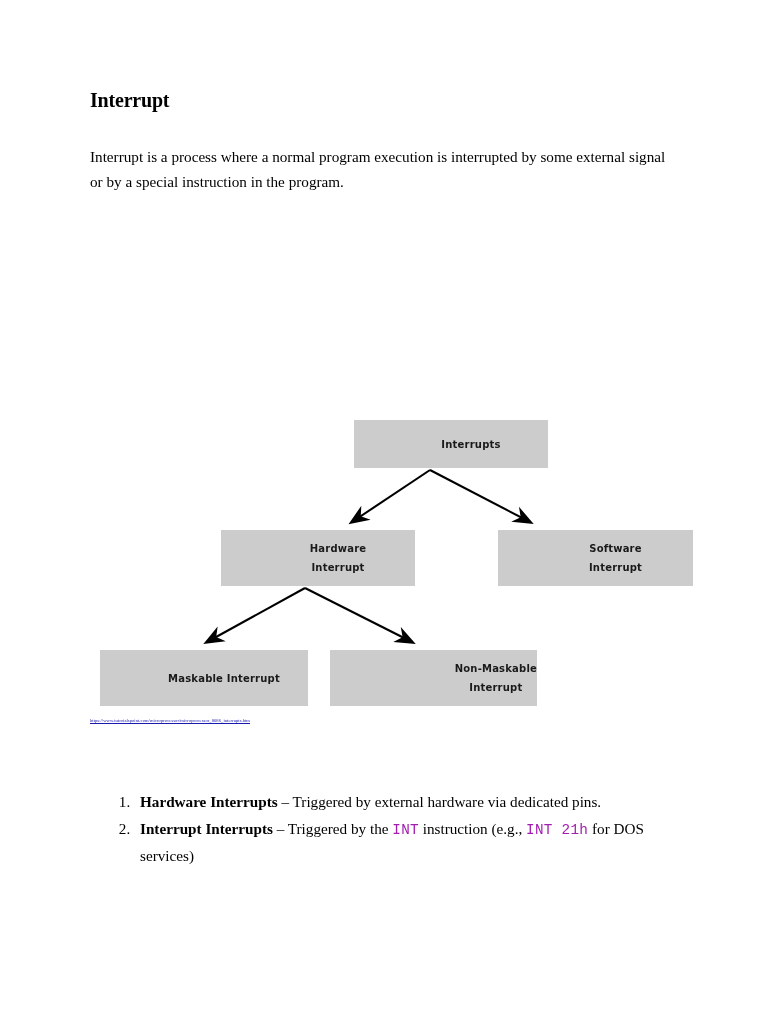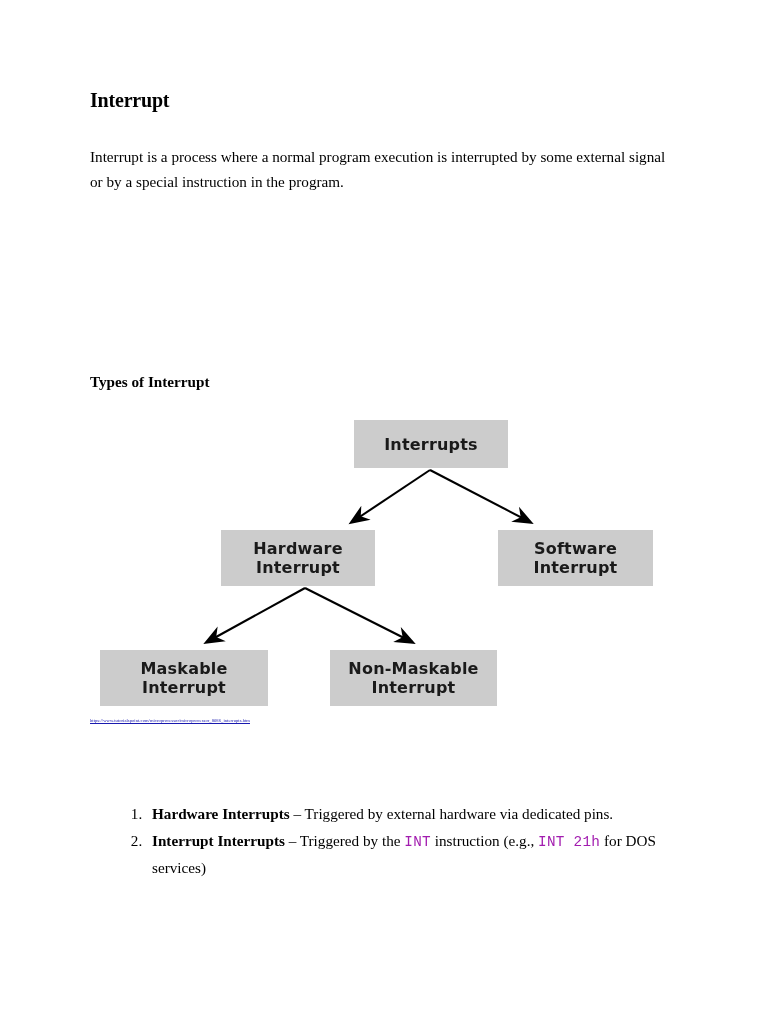--- a/index.html
+++ b/index.html
@@ -94,50 +94,51 @@
   .dbox {
     position: absolute;
     background: #cccccc;
     display: flex;
     align-items: center;
     justify-content: center;
     text-align: center;
     font-family: "DejaVu Sans", "Liberation Sans", sans-serif;
     font-weight: bold;
     color: #1a1a1a;
-    font-size: 16px;
+    font-size: 10px;
     line-height: 19px;
     letter-spacing: 0.2px;
+    padding-left: 40px;
   }
   #box-interrupts { left: 354px; top: 16px;  width: 154px; height: 48px; }
   #box-hardware   { left: 221px; top: 126px; width: 154px; height: 56px; }
   #box-software   { left: 498px; top: 126px; width: 155px; height: 56px; }
   #box-maskable   { left: 100px; top: 246px; width: 168px; height: 56px; }
-  #box-nonmaskable{ left: 330px; top: 246px; width: 167px; height: 56px; }
+  #box-nonmaskable{ left: 330px; top: 246px; width: 167px; height: 56px; justify-content: flex-end; }
 
   .source-link {
     position: absolute;
     left: 90px;
     top: 718px;
     font-family: "Liberation Serif", "DejaVu Serif", serif;
     font-size: 4.6px;
     color: #1a1ab0;
     text-decoration: underline;
     letter-spacing: 0.05px;
     white-space: nowrap;
   }
 
   .bottom-list {
     position: absolute;
     left: 104px;
     top: 789px;
     width: 580px;
   }
   .bottom-list ol {
-    margin: 12px;
+    margin: 0;
     padding-left: 30px;
     font-size: 15.2px;
     line-height: 26px;
   }
   .bottom-list ol li { margin-bottom: 1px; padding-left: 6px; }
   .bold { font-weight: bold; }
 </style>
 </head>
 <body>
 
@@ -146,23 +147,20 @@
   <div class="content">
 
     <h1 class="doc-title">Interrupt</h1>
 
     <p class="body-para">Interrupt is a process where a normal program execution is interrupted by some external signal or by a special instruction in the program.</p>
 
 
 
   </div>
 
-  <div style="position:absolute; left:90px; top:370px; width:588px;">
-    <p class="section-head">Types of Interrupt</p>
-  </div>
 
   <div class="diagram">
 
     <svg width="768" height="330" viewBox="0 0 768 330">
       <defs>
         <marker id="ah" markerWidth="11" markerHeight="11" refX="8" refY="5.5" orient="auto" markerUnits="strokeWidth">
           <path d="M0,1.5 L10,5.5 L0,9.5 L3,5.5 Z" fill="#000000"></path>
         </marker>
       </defs>
 

